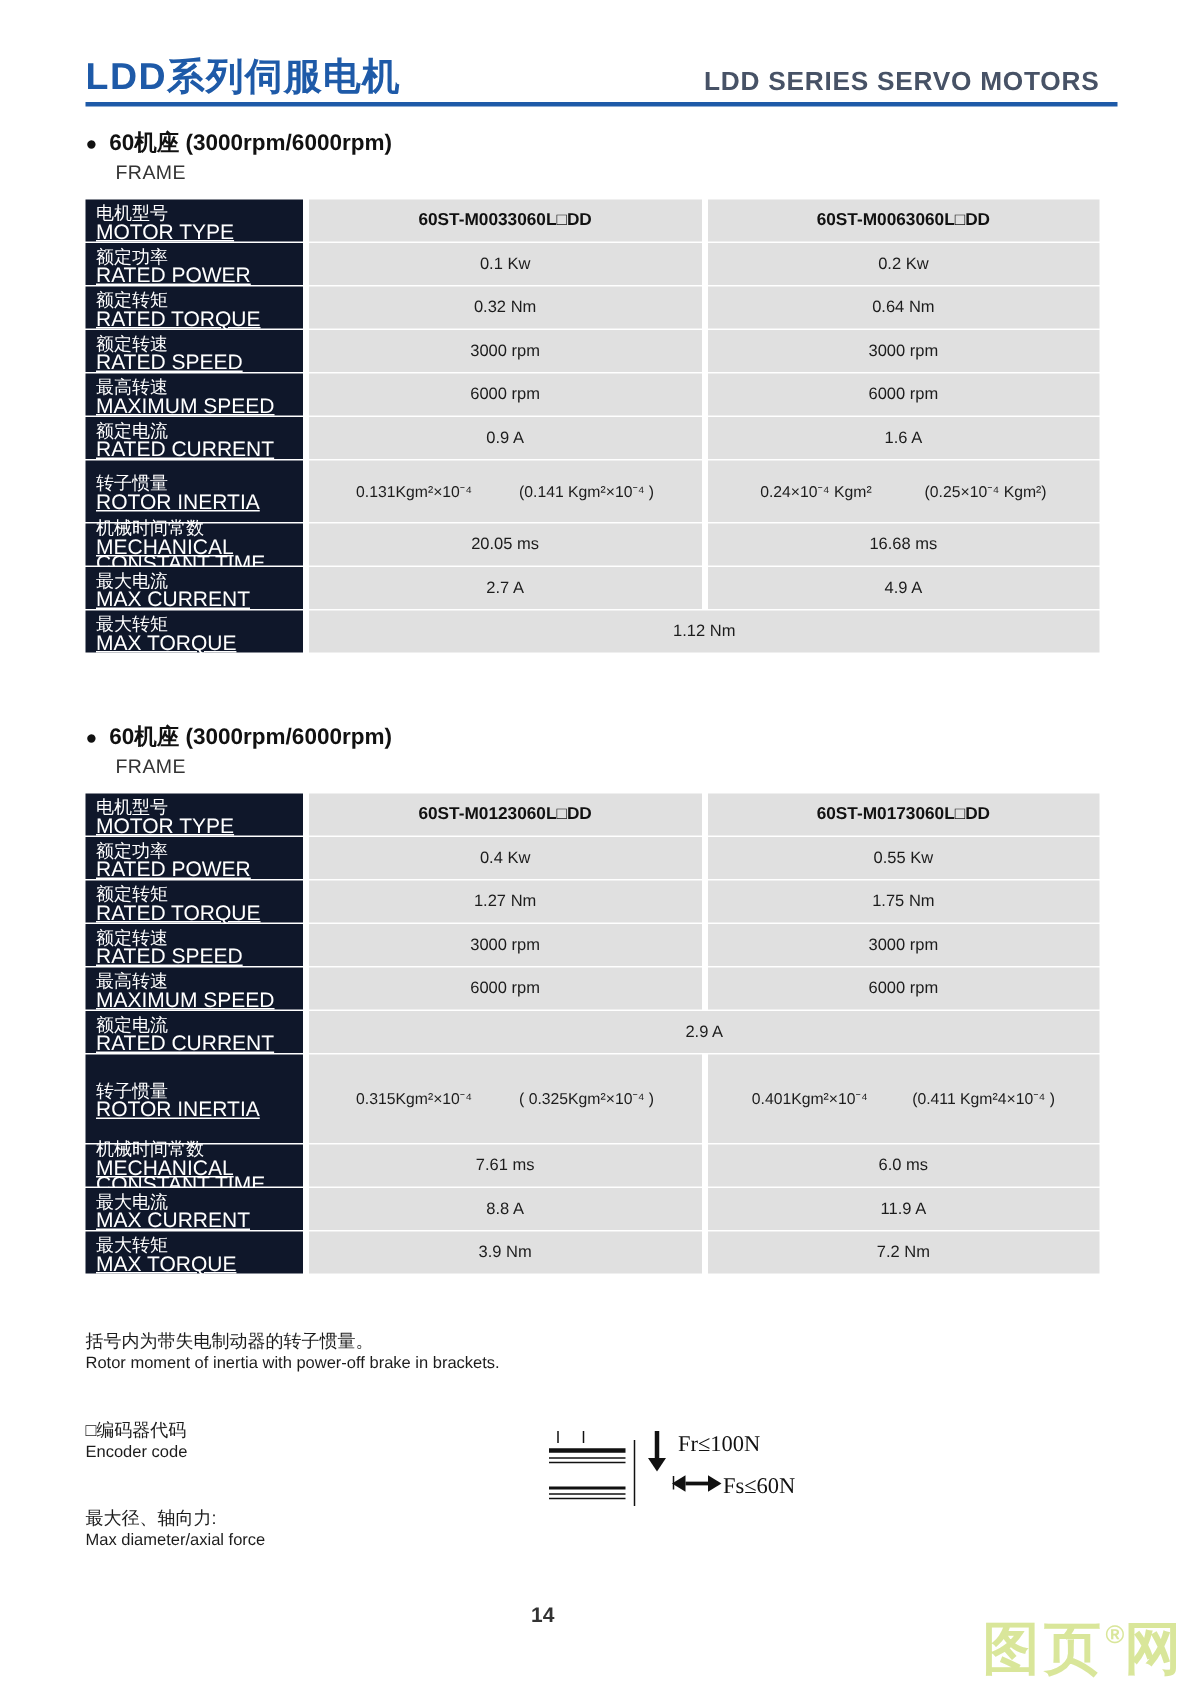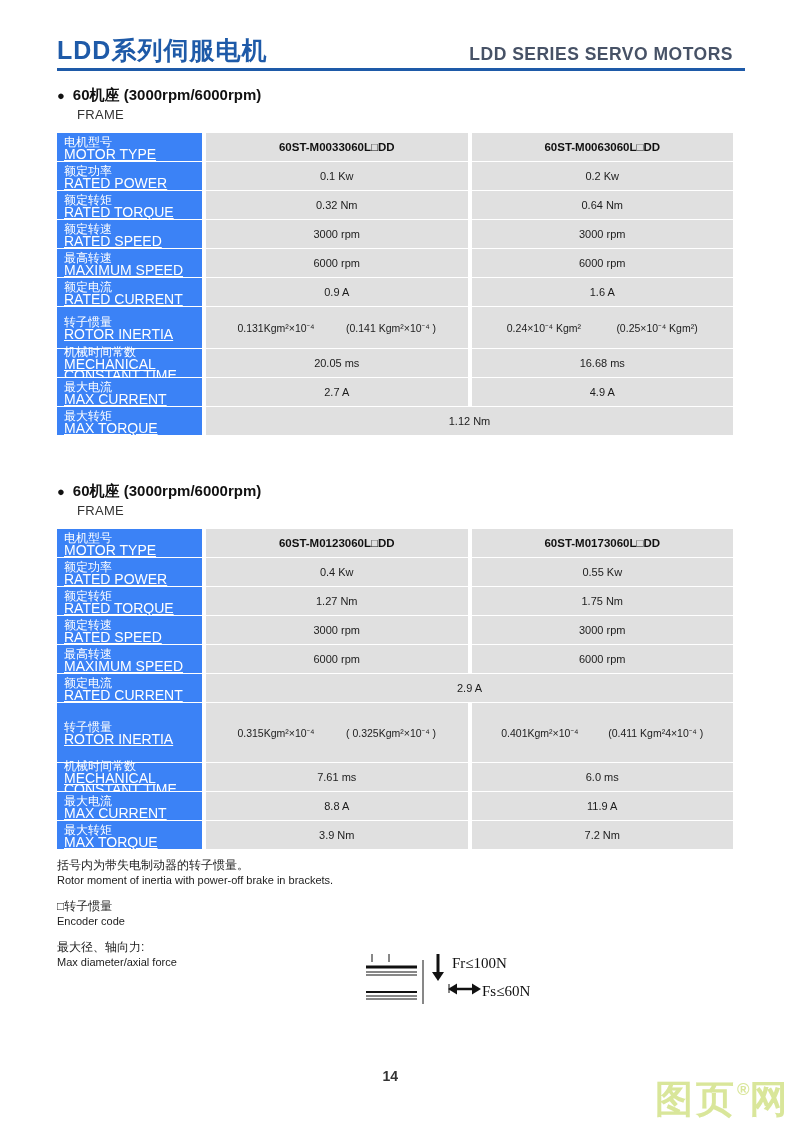--- a/index.html
+++ b/index.html
@@ -19,45 +19,45 @@
   .section-2{top:482px;}
   .sec-head{display:flex;align-items:center;font-size:15px;font-weight:bold;color:#111;}
   .bullet{font-size:13px;margin-right:8px;color:#111;}
   .sec-sub{margin:2px 0 0 20px;font-size:13px;color:#333;letter-spacing:.3px;}
 
   
   .tbl{margin-top:11px;}
   .row{display:flex;gap:4px;margin-bottom:1px;height:28px;}
   .row.tall1{height:41px;}
   .row.tall2{height:59px;}
-  .lbl{width:145px;flex:0 0 145px;background:#3b82f6;color:#fff;box-sizing:border-box;
+  .lbl{width:145px;flex:0 0 145px;background:#0f172a;color:#fff;box-sizing:border-box;
        padding-left:7px;display:flex;flex-direction:column;justify-content:center;}
   .lbl .zh{font-size:12px;line-height:14px;}
   .lbl .en{font-size:14px;line-height:11px;text-decoration:underline;}
   .val{flex:1 1 0;background:#e0e0e0;display:flex;align-items:center;justify-content:center;
        font-size:11px;color:#1c1c1c;}
   .val.bold{font-weight:bold;font-size:11.5px;color:#111;}
   .val.two{flex-direction:row;justify-content:space-evenly;font-size:10.5px;}
   .val.two div{line-height:12px;}
 
   
   .notes{position:absolute;left:57px;top:857px;}
   .note{margin-bottom:11px;}
-  .note .zh{font-size:12px;line-height:16px;color:#1c1c1c;}
+  .note .zh{font-size:12px;line-height:16px;color:#1c1c1c;margin-top:29px;}
   .note .en{font-size:11px;line-height:14px;color:#1c1c1c;}
 
   
   .diagram{position:absolute;left:358px;top:946px;width:260px;height:72px;}
   .diagram svg{position:absolute;left:0;top:0;}
   .d-label{position:absolute;font-family:"Liberation Serif",serif;font-size:15px;color:#111;}
   .d-fr{left:94px;top:9px;}
   .d-fs{left:124px;top:37px;}
 
   
-  .page-num{position:absolute;left:354px;top:1068px;width:44px;text-align:right;
+  .page-num{position:absolute;left:354px;top:1068px;width:44px;text-align:left;
             font-size:14px;font-weight:bold;color:#333;}
   .watermark{position:absolute;left:655px;top:1074px;font-weight:bold;color:#d9e69a;
              font-size:38px;letter-spacing:3px;white-space:nowrap;}
   .watermark .reg{font-size:17px;position:relative;top:-17px;letter-spacing:0;}
 </style>
 </head>
 <body>
 
 <div class="page">
 
@@ -254,21 +254,21 @@
         </div>
       </div>
   </div>
 
   <div class="notes">
     <div class="note">
       <div class="zh">括号内为带失电制动器的转子惯量。</div>
       <div class="en">Rotor moment of inertia with power-off brake in brackets.</div>
     </div>
     <div class="note">
-      <div class="zh">□转子惯量</div>
+      <div class="zh">□编码器代码</div>
       <div class="en">Encoder code</div>
     </div>
     <div class="note">
       <div class="zh">最大径、轴向力:</div>
       <div class="en">Max diameter/axial force</div>
     </div>
   </div>
 
   <div class="diagram">
     <svg width="260" height="72" viewBox="0 0 260 72">

